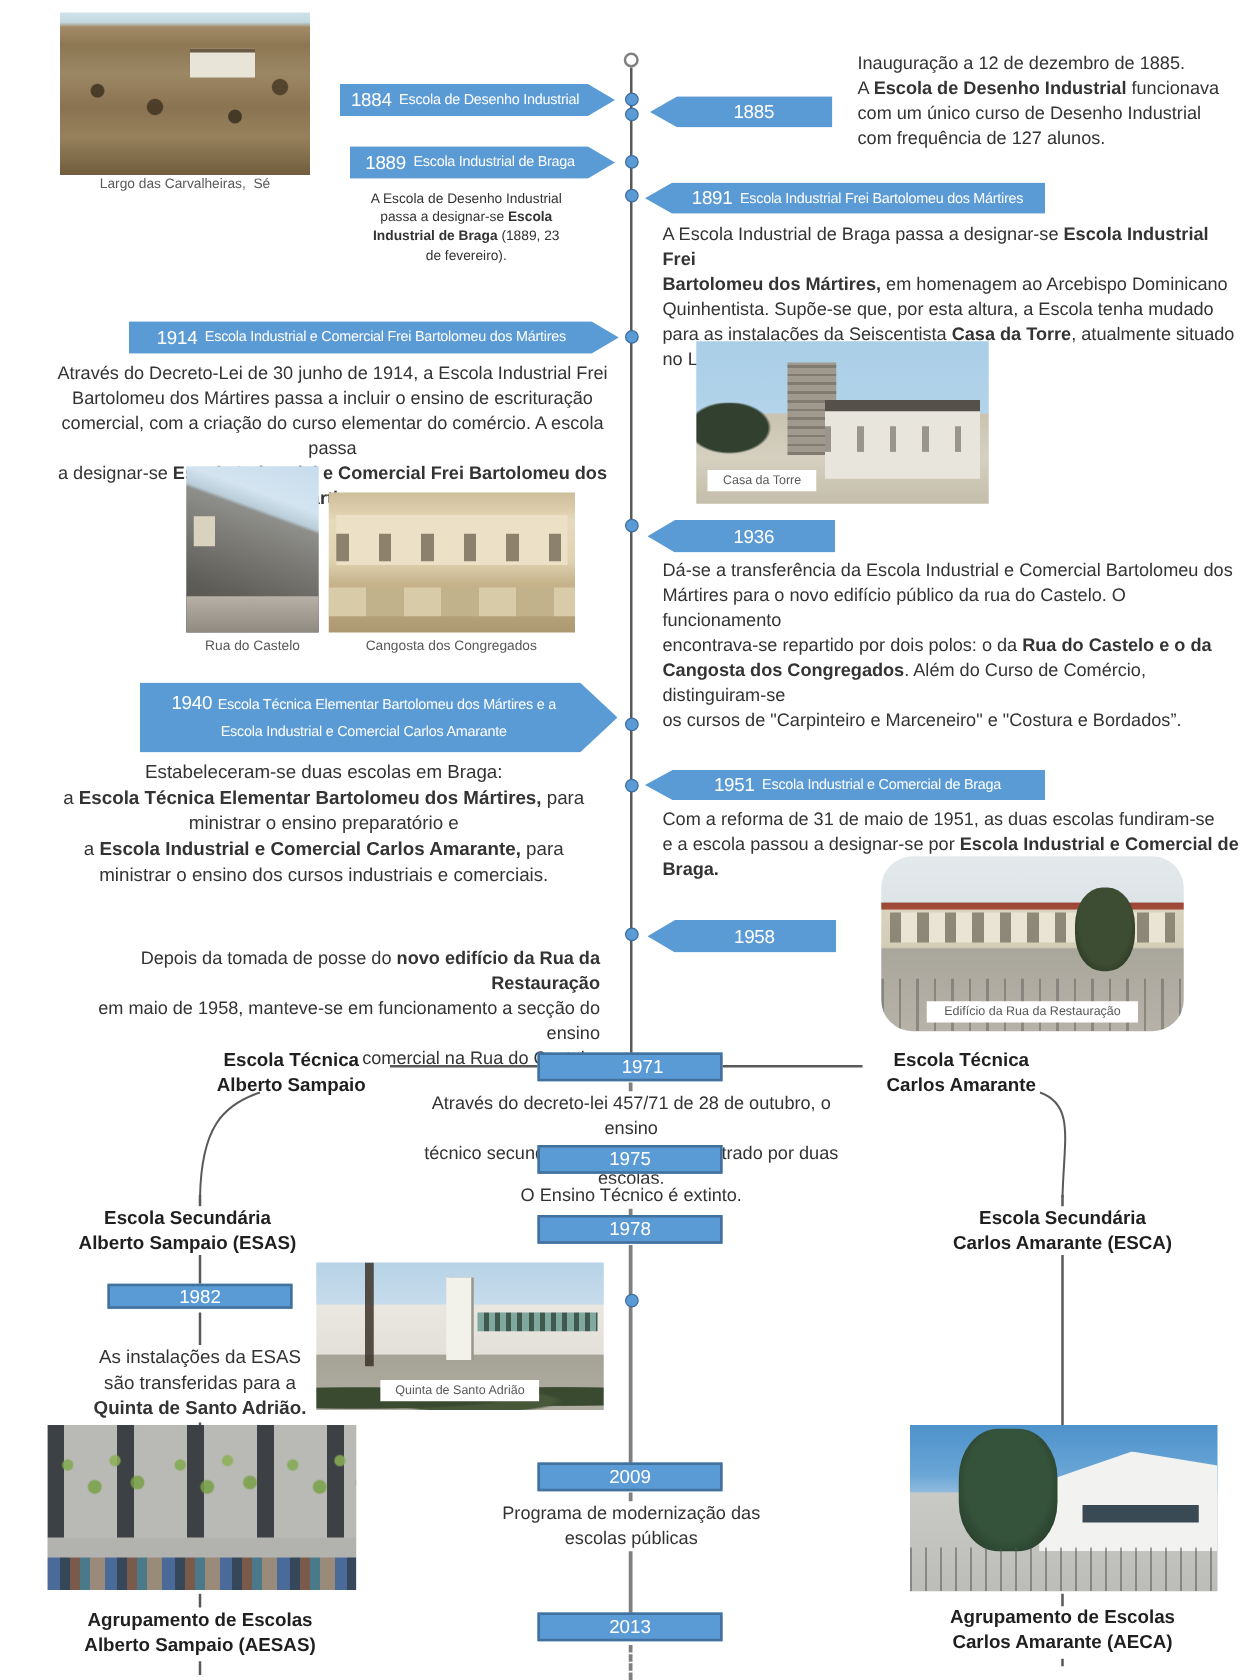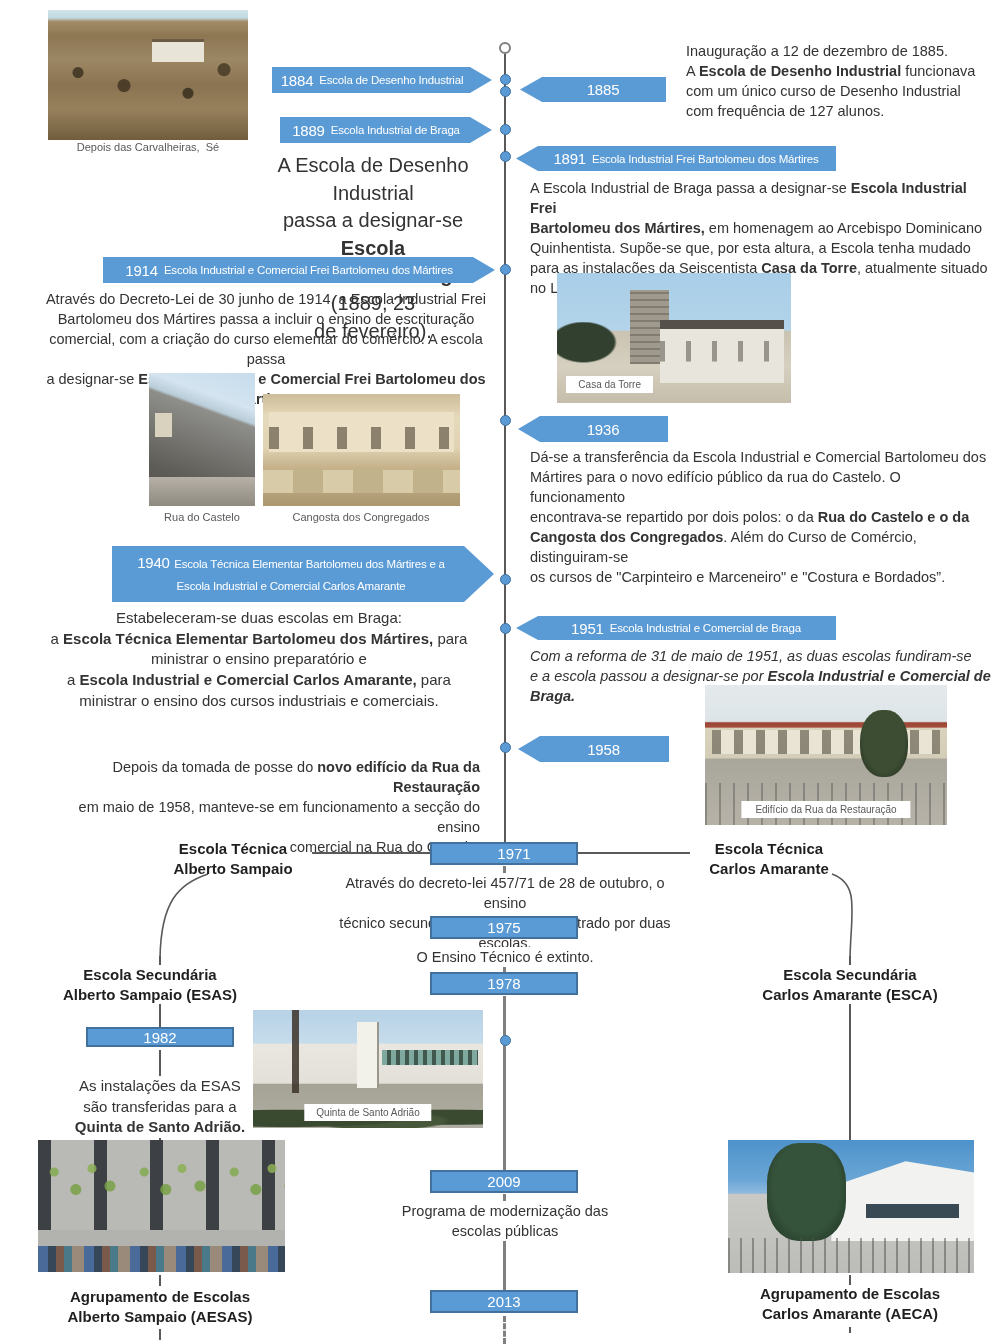--- a/index.html
+++ b/index.html
@@ -57,21 +57,21 @@
   .ph-casa .trees{position:absolute;left:0;top:38%;width:28%;height:34%;background:radial-gradient(ellipse at 40% 45%,#32402f 0 55%,transparent 60%);}
   .ph-rua{background:linear-gradient(200deg,#c6dcec 0%,#d4e4f0 22%,#b9cdd8 30%,#8e8e8a 32%,#5f5d58 75%,#4e4c48 100%);}
   .ph-rua .gnd{position:absolute;left:0;bottom:0;width:100%;height:22%;background:linear-gradient(180deg,#b6b0a6,#8f8a80);}
   .ph-rua .twr{position:absolute;left:6%;top:30%;width:16%;height:18%;background:#d9d2be;}
   .ph-cang{background:linear-gradient(180deg,#cdbd9b 0%,#decfae 14%,#e6dabd 20%,#e0d3b2 48%,#c6b38c 65%,#ac9870 100%);}
   .ph-cang .band{position:absolute;left:3%;right:3%;top:16%;height:36%;background:#ece1c6;
       background-image:repeating-linear-gradient(90deg,rgba(60,50,35,.55) 0 10px,transparent 10px 34px);
       background-size:100% 55%;background-position:0 80%;background-repeat:no-repeat;}
   .ph-cang .wall{position:absolute;left:0;right:0;bottom:12%;height:20%;
       background:repeating-linear-gradient(90deg,#d8cba8 0 30px,#c2b28c 30px 60px);}
-  .ph-rest{background:linear-gradient(180deg,#e4eaec 0%,#dde4e7 26%,#9c4636 27%,#a34c3a 30%,#d9d2bc 31%,#d3ccb6 52%,#a9a69c 53%,#b6b2a8 100%);}
+  .ph-rest{background:linear-gradient(180deg,#e4eaec 0%,#dde4e7 26%,#9c4636 27%,#a34c3a 30%,#d9d2bc 31%,#d3ccb6 52%,#a9a69c 53%,#b6b2a8 100%);border-radius:25px;}
   .ph-rest .win{position:absolute;left:3%;right:3%;top:32%;height:17%;
       background:repeating-linear-gradient(90deg,rgba(70,65,55,.5) 0 9px,rgba(235,230,215,.9) 9px 22px);}
   .ph-rest .fence{position:absolute;left:0;right:0;bottom:0;height:30%;
       background:repeating-linear-gradient(90deg,rgba(60,60,60,.35) 0 2px,transparent 2px 14px);}
   .ph-rest .tree{position:absolute;right:16%;top:18%;width:20%;height:48%;border-radius:45%;
       background:radial-gradient(ellipse at 50% 40%,#3d4d33 0 60%,#2e3b26 80%);}
   .ph-quinta{background:linear-gradient(180deg,#b7d2e6 0%,#c6dcec 28%,#e9e7e0 29%,#e2e0d8 62%,#a5a296 63%,#b0ada2 100%);}
   .ph-quinta .fin{position:absolute;left:45%;top:10%;width:9%;height:56%;background:#f2f1ea;box-shadow:2px 0 0 #9a978c;}
   .ph-quinta .band{position:absolute;right:2%;top:34%;width:42%;height:13%;
       background:repeating-linear-gradient(90deg,#7fa89e 0 5px,#41584f 5px 9px);}
@@ -174,21 +174,21 @@
       <span>2009</span>
     </div>
   <div class="tl-rect" style="left:430px;top:1290px;width:148px;height:23px;">
       <span>2013</span>
     </div>
 
   <div class="txt" style="left:686px;top:41px;width:300px;"><span>Inauguração a 12 de dezembro de 1885.
 A </span><b>Escola de Desenho Industrial</b><span> funcionava
 com um único curso de Desenho Industrial
 com frequência de 127 alunos.</span></div>
-  <div class="txt c" style="left:266px;top:152px;width:214px;font-size:20px;"><span>A Escola de Desenho Industrial
+  <div class="txt c" style="left:266px;top:152px;width:214px;font-size:11px;"><span>A Escola de Desenho Industrial
 passa a designar-se </span><b>Escola
 Industrial de Braga</b><span> (1889, 23
 de fevereiro).</span></div>
   <div class="txt" style="left:530px;top:178px;width:460px;"><span>A Escola Industrial de Braga passa a designar-se </span><b>Escola Industrial Frei
 Bartolomeu dos Mártires,</b><span> em homenagem ao Arcebispo Dominicano
 Quinhentista. Supõe-se que, por esta altura, a Escola tenha mudado
 para as instalações da Seiscentista </span><b>Casa da Torre</b><span>, atualmente situado
 no Largo Paulo Orósio.</span></div>
   <div class="txt c" style="left:36px;top:289px;width:460px;"><span>Através do Decreto-Lei de 30 junho de 1914, a Escola Industrial Frei
 Bartolomeu dos Mártires passa a incluir o ensino de escrituração
@@ -197,21 +197,21 @@
   <div class="txt" style="left:530px;top:447px;width:468px;"><span>Dá-se a transferência da Escola Industrial e Comercial Bartolomeu dos
 Mártires para o novo edifício público da rua do Castelo. O funcionamento
 encontrava-se repartido por dois polos: o da </span><b>Rua do Castelo e o da
 Cangosta dos Congregados</b><span>. Além do Curso de Comércio, distinguiram-se
 os cursos de "Carpinteiro e Marceneiro" e "Costura e Bordados”.</span></div>
   <div class="txt c" style="left:26px;top:608px;width:466px;font-size:15px;"><span>Estabeleceram-se duas escolas em Braga:
 a </span><b>Escola Técnica Elementar Bartolomeu dos Mártires,</b><span> para
 ministrar o ensino preparatório e
 a </span><b>Escola Industrial e Comercial Carlos Amarante,</b><span> para
 ministrar o ensino dos cursos industriais e comerciais.</span></div>
-  <div class="txt" style="left:530px;top:646px;width:462px;font-style:italic;"><span>Com a reforma de 31 de maio de 1951, as duas escolas fundiram-se
+  <div class="txt" style="left:530px;top:646px;width:462px;"><span>Com a reforma de 31 de maio de 1951, as duas escolas fundiram-se
 e a escola passou a designar-se por </span><b>Escola Industrial e Comercial de
 Braga.</b></div>
   <div class="txt r" style="left:52px;top:737px;width:428px;"><span>Depois da tomada de posse do </span><b>novo edifício da Rua da Restauração</b><span>
 em maio de 1958, manteve-se em funcionamento a secção do ensino
 comercial na Rua do Castelo.</span></div>
   <div class="txt c wbg" style="left:328px;top:873px;width:354px;"><span>Através do decreto-lei 457/71 de 28 de outubro, o ensino
 técnico secundário passa a ser ministrado por duas escolas.</span></div>
   <div class="txt c wbg" style="left:390px;top:947px;width:230px;"><span>O Ensino Técnico é extinto.</span></div>
   <div class="txt c wbg" style="left:60px;top:1060px;width:200px;font-size:15px;margin-top:16px;"><span>As instalações da ESAS
 são transferidas para a
@@ -243,21 +243,21 @@
 Carlos Amarante (ESCA)</div>
   <div class="blabel" style="left:52px;top:1287px;width:216px;">Agrupamento de Escolas
 Alberto Sampaio (AESAS)</div>
   <div class="blabel" style="left:742px;top:1284px;width:216px;">Agrupamento de Escolas
 Carlos Amarante (AECA)</div>
 
   <div class="photo ph-carv" style="left:48px;top:10px;width:200px;height:130px;">
     <div class="b1"></div>
     <div class="b2"></div>
   </div>
-  <div class="cap" style="left:48px;top:141px;width:200px;">Depois das Carvalheiras,  Sé</div>
+  <div class="cap" style="left:48px;top:141px;width:200px;">Largo das Carvalheiras,  Sé</div>
 
   <div class="photo ph-casa" style="left:557px;top:273px;width:234px;height:130px;">
     <div class="trees"></div>
     <div class="tower"></div>
     <div class="bldg"></div>
     <div class="photo-tag" style="left:4%;bottom:8%;">Casa da Torre</div>
   </div>
 
   <div class="photo ph-rua" style="left:149px;top:373px;width:106px;height:133px;">
     <div class="gnd"></div>

